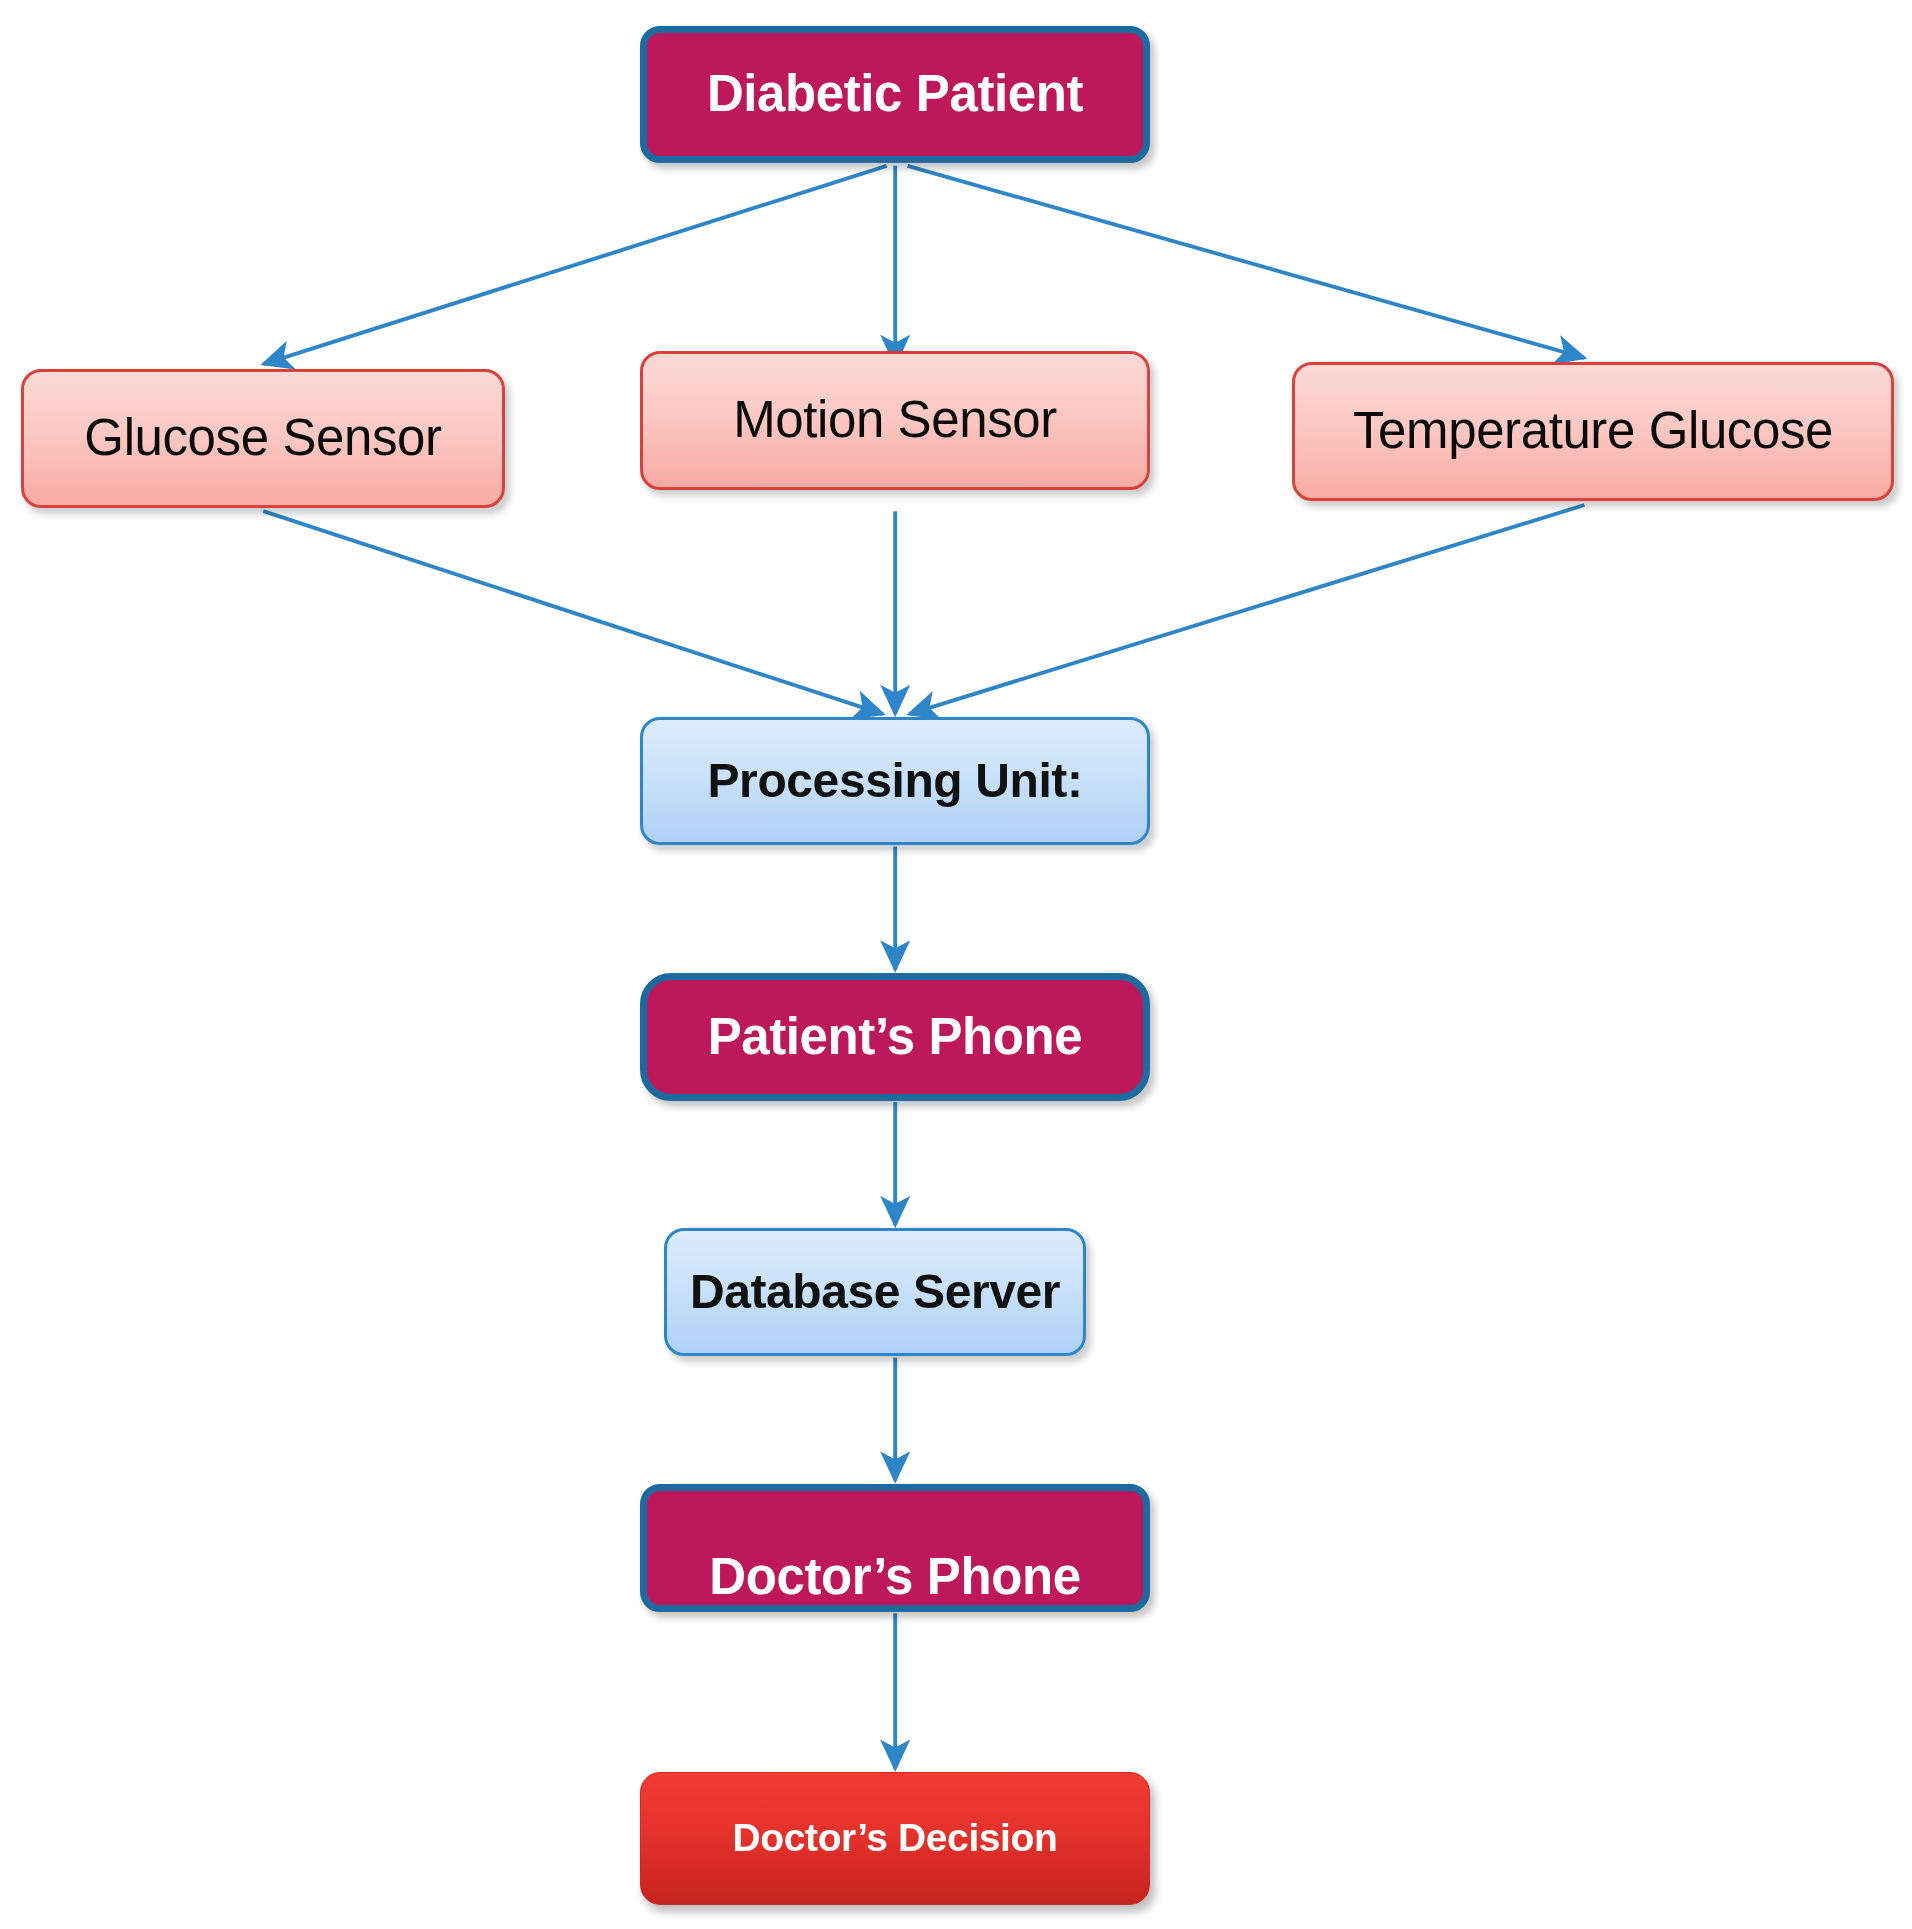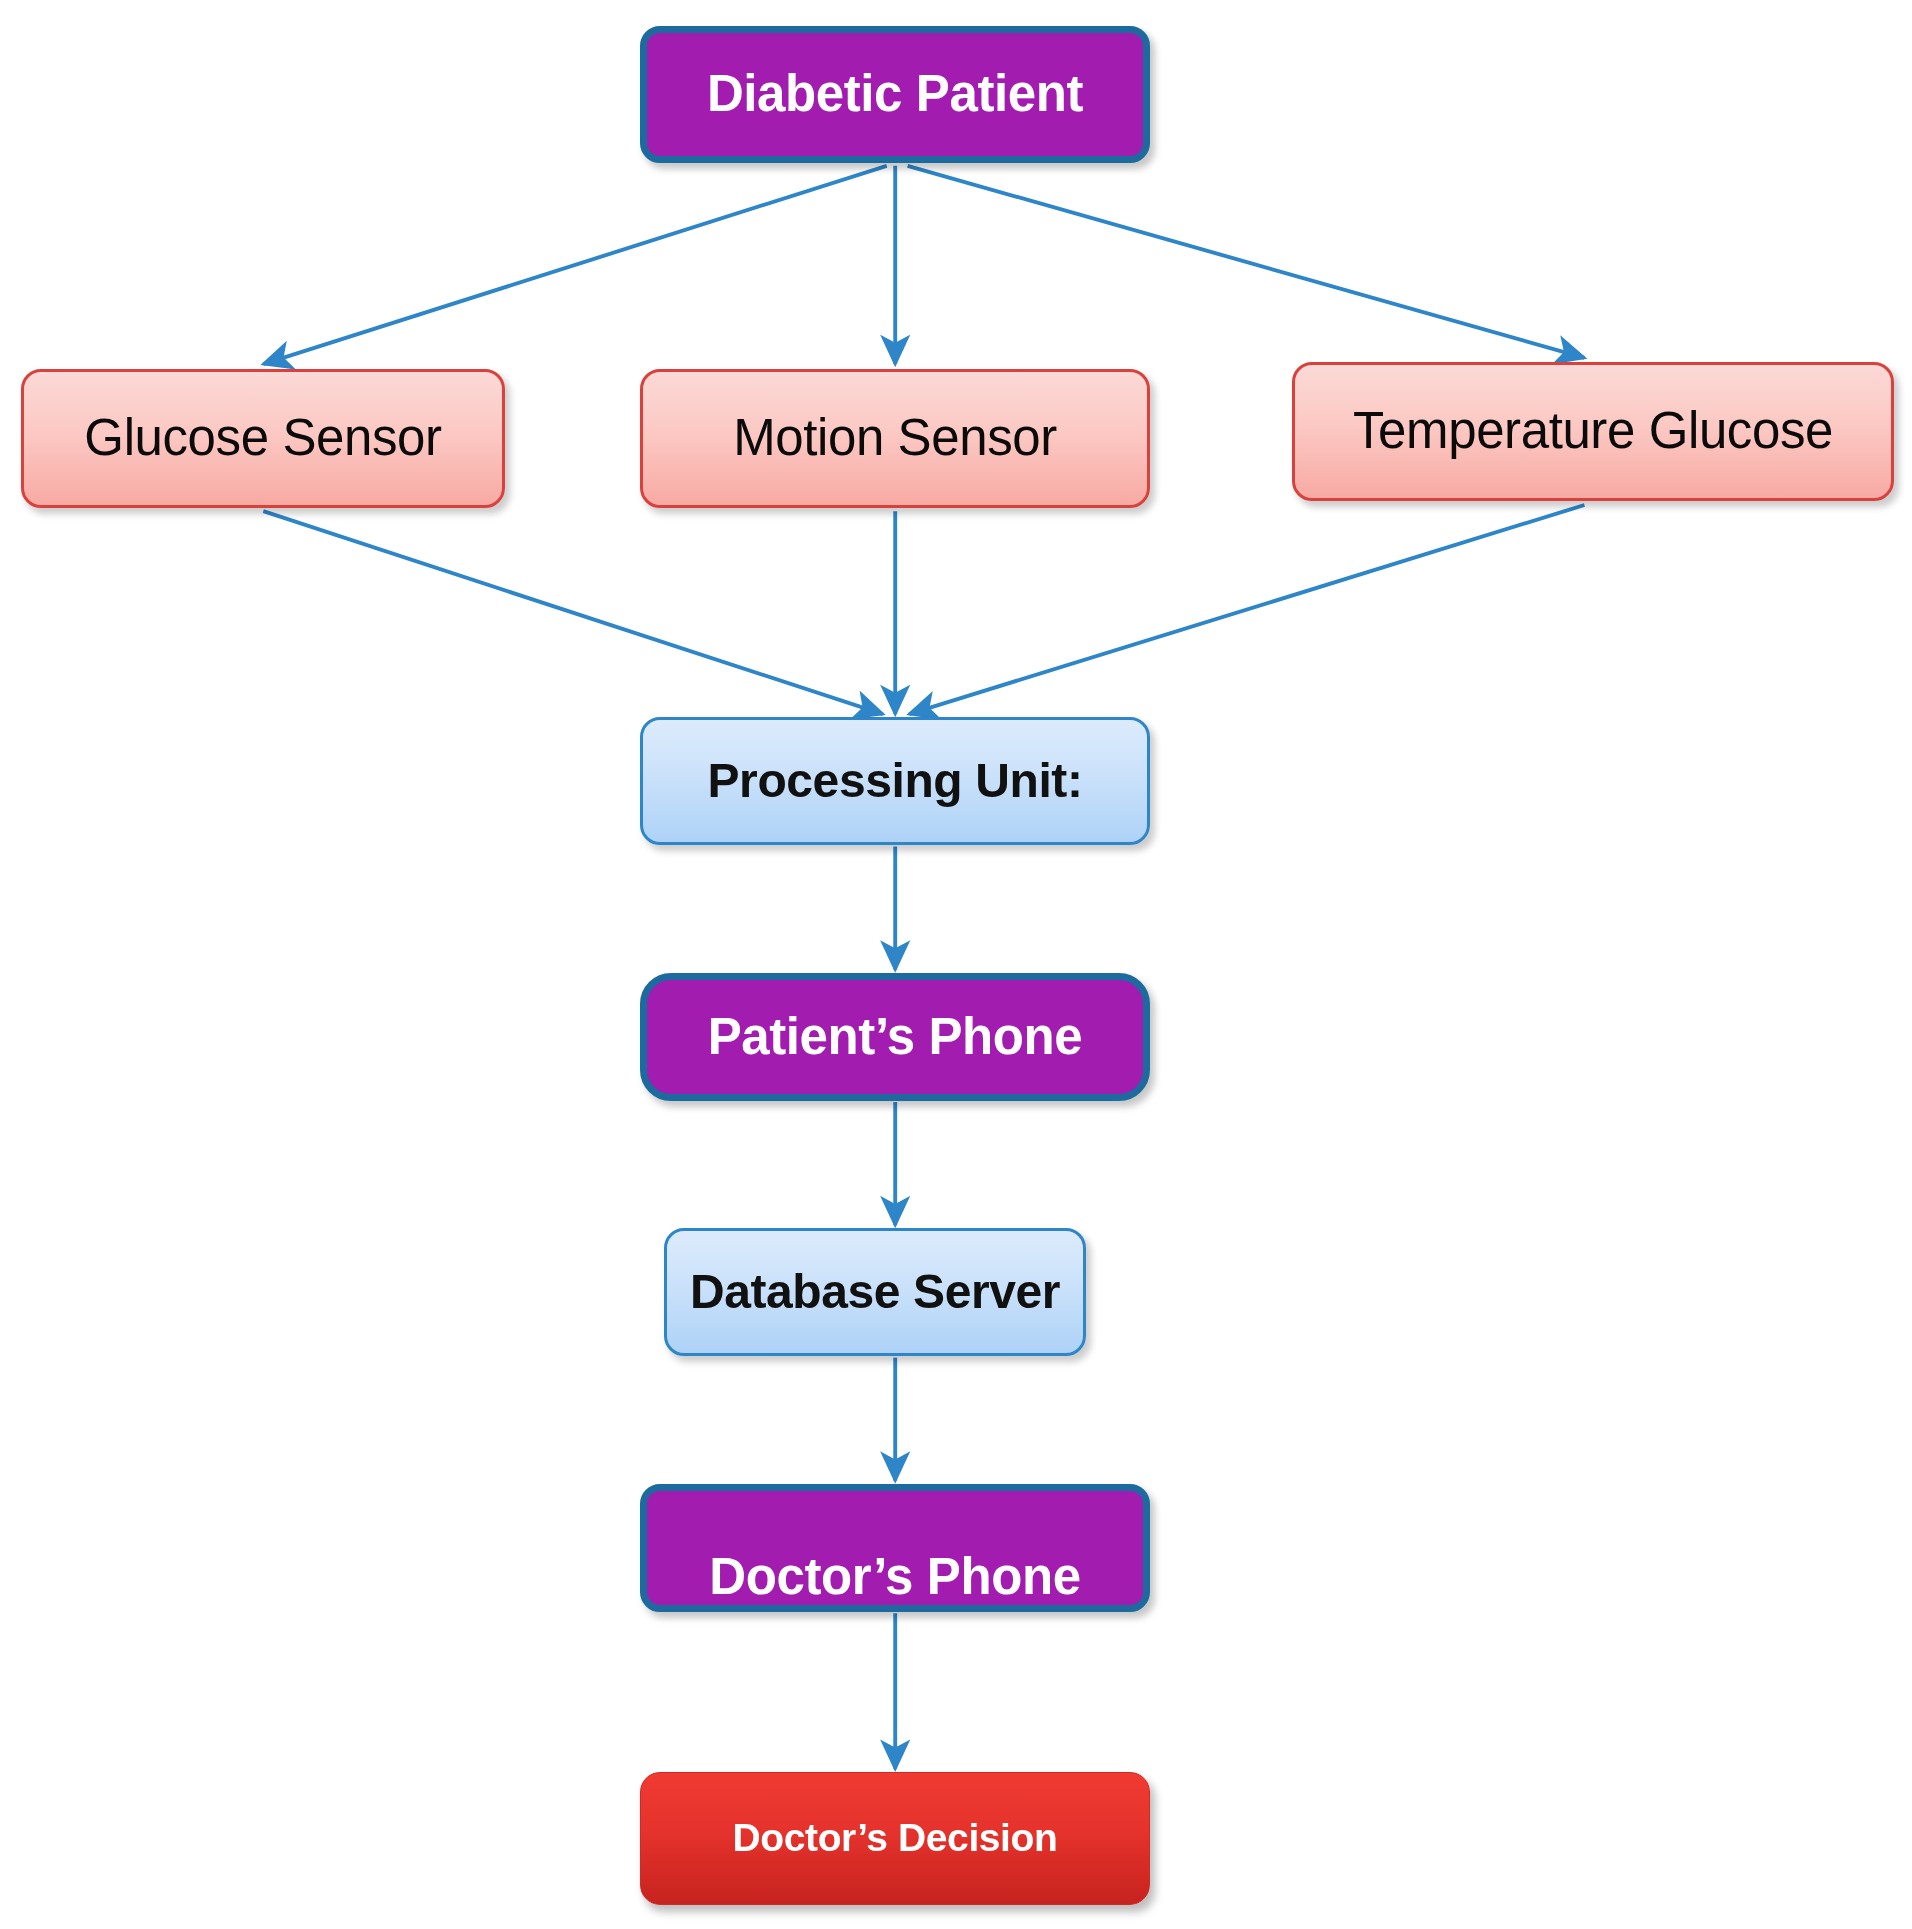--- a/index.html
+++ b/index.html
@@ -39,21 +39,21 @@
     z-index: 2;
   }
   .node-label {
     display: block;
     padding: 0 14px;
     white-space: nowrap;
   }
 
   
   .node.dark-blue {
-    background: #a21caf;
+    background: #be185d;
     border: 7px solid #1d6b9e;
     color: #ffffff;
     font-weight: bold;
     font-size: 51px;
     box-shadow: 4.6px 5.4px 7px rgba(0,0,0,0.22);
   }
 
   
   .node.light-blue {
     background: linear-gradient(to bottom, #dcebfb 0%, #cfe4fb 35%, #aed2f7 100%);
@@ -109,21 +109,21 @@
       </g>
   </svg>
 
   <div id="node-layer">
       <div class="node dark-blue" style="left: 640px; top: 25.6px; width: 510px; height: 137px;">
         <span class="node-label">Diabetic Patient</span>
       </div>
       <div class="node pink" style="left: 21px; top: 369px; width: 484px; height: 139px;">
         <span class="node-label">Glucose Sensor</span>
       </div>
-      <div class="node pink" style="left: 640px; top: 369px; width: 510px; height: 139px;">
+      <div class="node pink" style="left: 640px; top: 351px; width: 510px; height: 139px;">
         <span class="node-label">Motion Sensor</span>
       </div>
       <div class="node pink" style="left: 1292px; top: 362px; width: 602px; height: 139px;">
         <span class="node-label">Temperature Glucose</span>
       </div>
       <div class="node light-blue" style="left: 640px; top: 717px; width: 510px; height: 128px;">
         <span class="node-label">Processing Unit:</span>
       </div>
       <div class="node dark-blue" style="left: 640px; top: 973px; width: 510px; height: 128px; border-radius: 31px;">
         <span class="node-label">Patient’s Phone</span>

